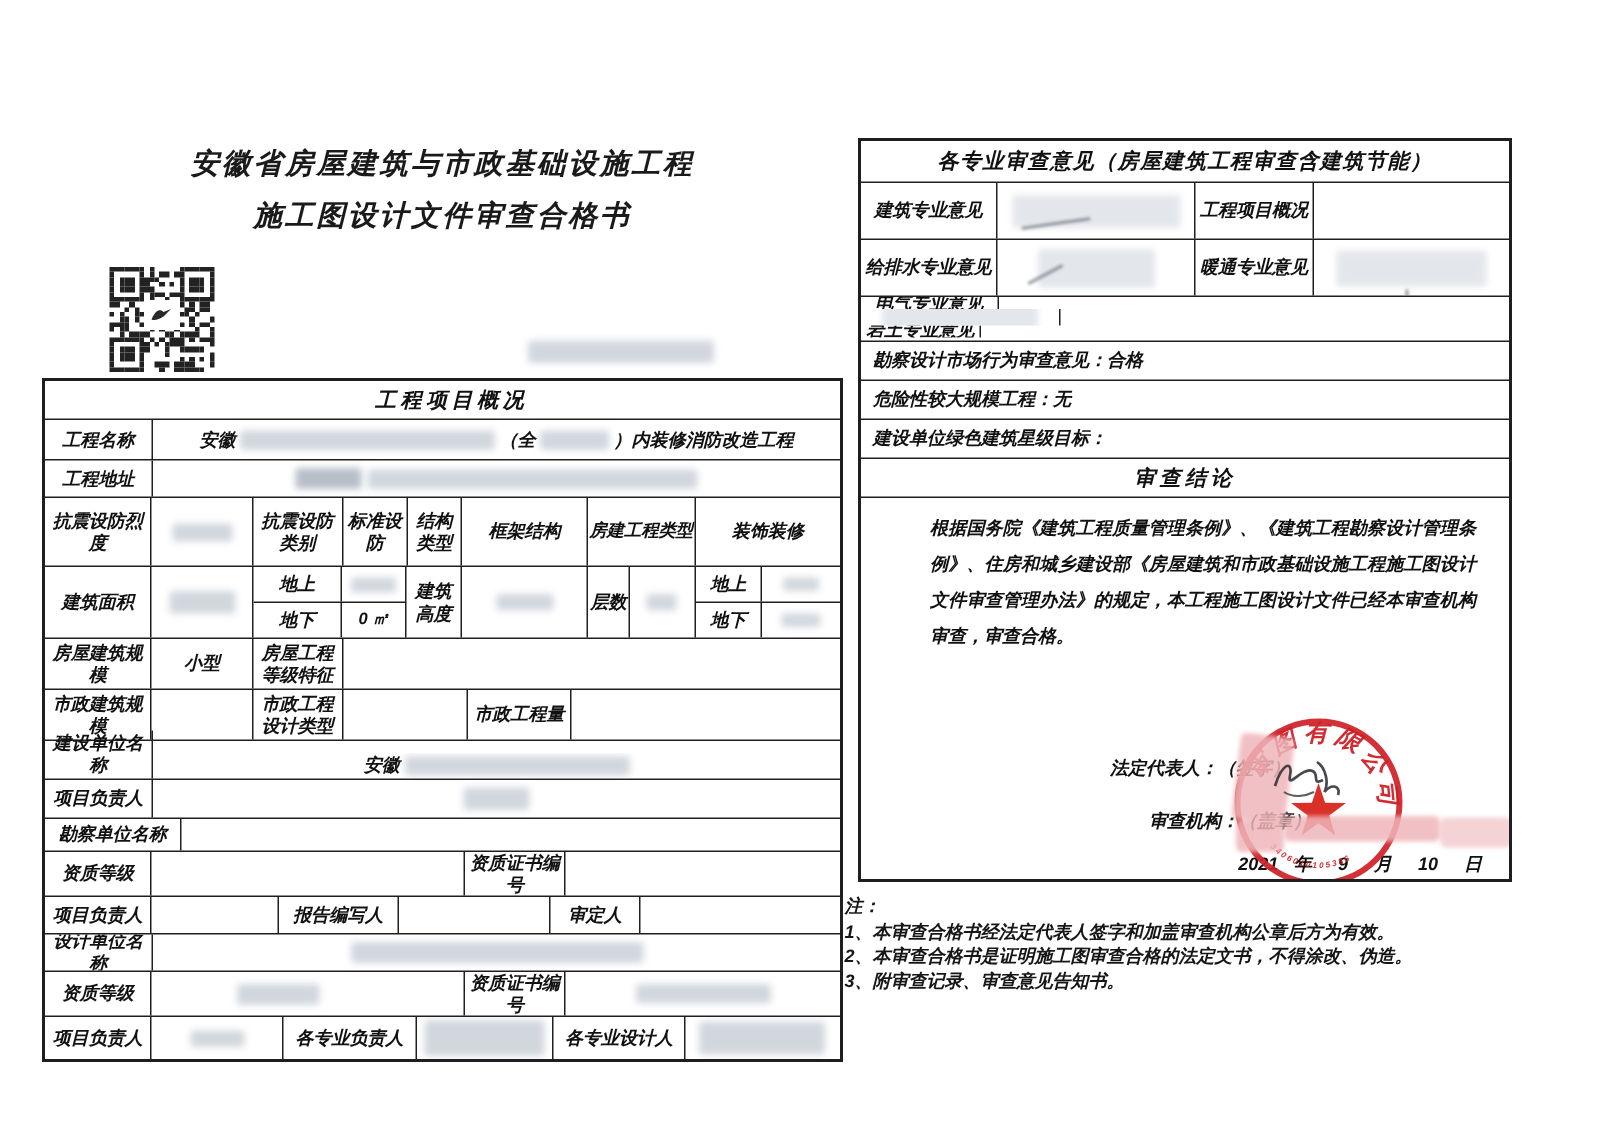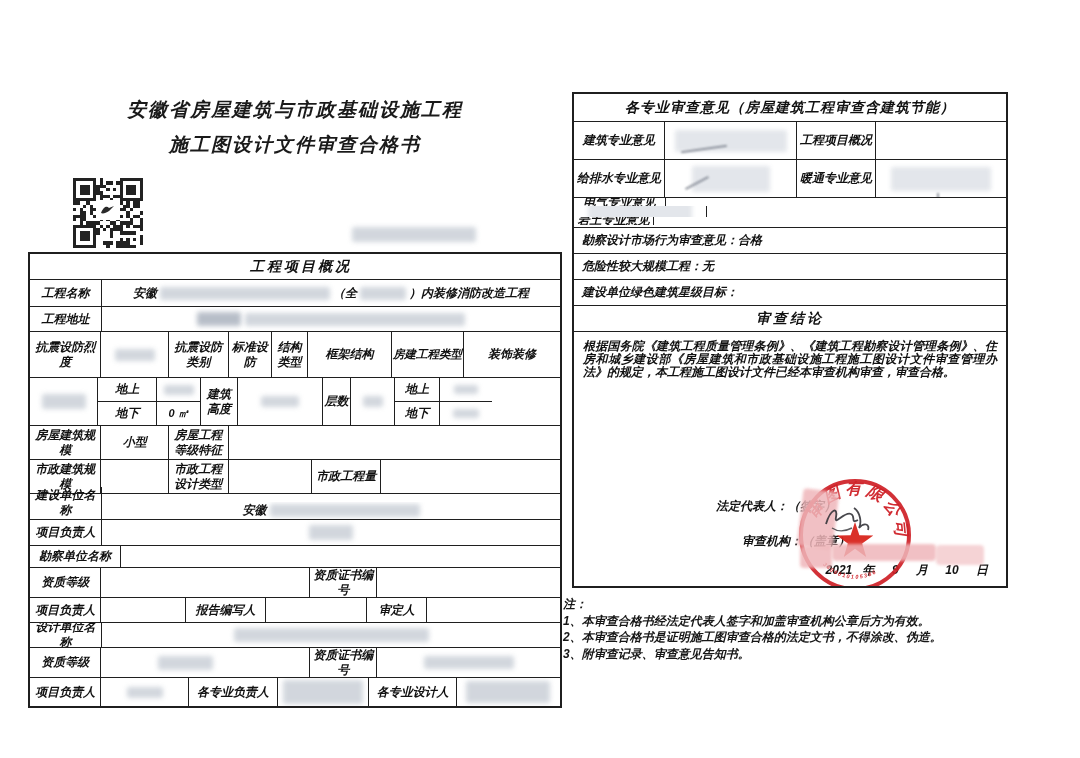--- a/index.html
+++ b/index.html
@@ -33,22 +33,22 @@
   .td.left{justify-content:flex-start;text-align:left;padding-left:8px;}
   .td.hd{font-size:14px;letter-spacing:3px;}
   .stack{flex-direction:column;padding:0;align-items:stretch;}
   .sr{flex:1;display:flex;border-bottom:1px solid #1f1f1f;box-sizing:border-box;}
   .sr:last-child{border-bottom:none;}
   .sc{box-sizing:border-box;border-right:1px solid #1f1f1f;display:flex;align-items:center;
       justify-content:center;overflow:hidden;}
   .sc:last-child{border-right:none;}
   .nowrap{white-space:nowrap;font-size:11.5px;}
   
-  .concl-body{position:relative;display:block;padding:8px 9px;text-align:justify;
-              line-height:13px;font-size:12px;}
+  .concl-body{position:relative;display:block;padding:8px 22px;text-align:justify;
+              line-height:24px;font-size:12px;margin-left:24px;}
   .abs{position:absolute;white-space:nowrap;}
   .date-line{position:absolute;right:18px;top:232px;font-size:12px;font-weight:bold;}
   .date-line span{display:inline-block;}
   .gap{margin-left:14px;}
   .gap-s{margin-left:7px;}
   
   .notes{position:absolute;left:563px;top:596px;width:470px;font-size:12px;font-weight:bold;
          line-height:16.5px;color:#161616;}
   
   .stamp-svg{position:absolute;overflow:visible;}
@@ -546,20 +546,21 @@
       </div>
       <div class="td" style="width:60px;">抗震设防类别</div>
       <div class="td" style="width:44px;">标准设防</div>
       <div class="td" style="width:36px;">结构类型</div>
       <div class="td" style="width:85px;">框架结构</div>
       <div class="td nowrap" style="width:72px;">房建工程类型</div>
       <div class="td" style="width:97px;">装饰装修</div>
     </div>
 
     <div class="tr" style="height:48px;">
+      <div class="td" style="width:72px;">建筑面积</div>
       <div class="td" style="width:68px;">
         <span class="rb" style="width:44px;height:15px;"></span>
       </div>
       <div class="td stack" style="width:103px;">
         <div class="sr">
           <div class="sc" style="width:60px;">地上</div>
           <div class="sc" style="width:43px;">
             <span class="rb" style="width:30px;height:10px;"></span>
           </div>
         </div>

